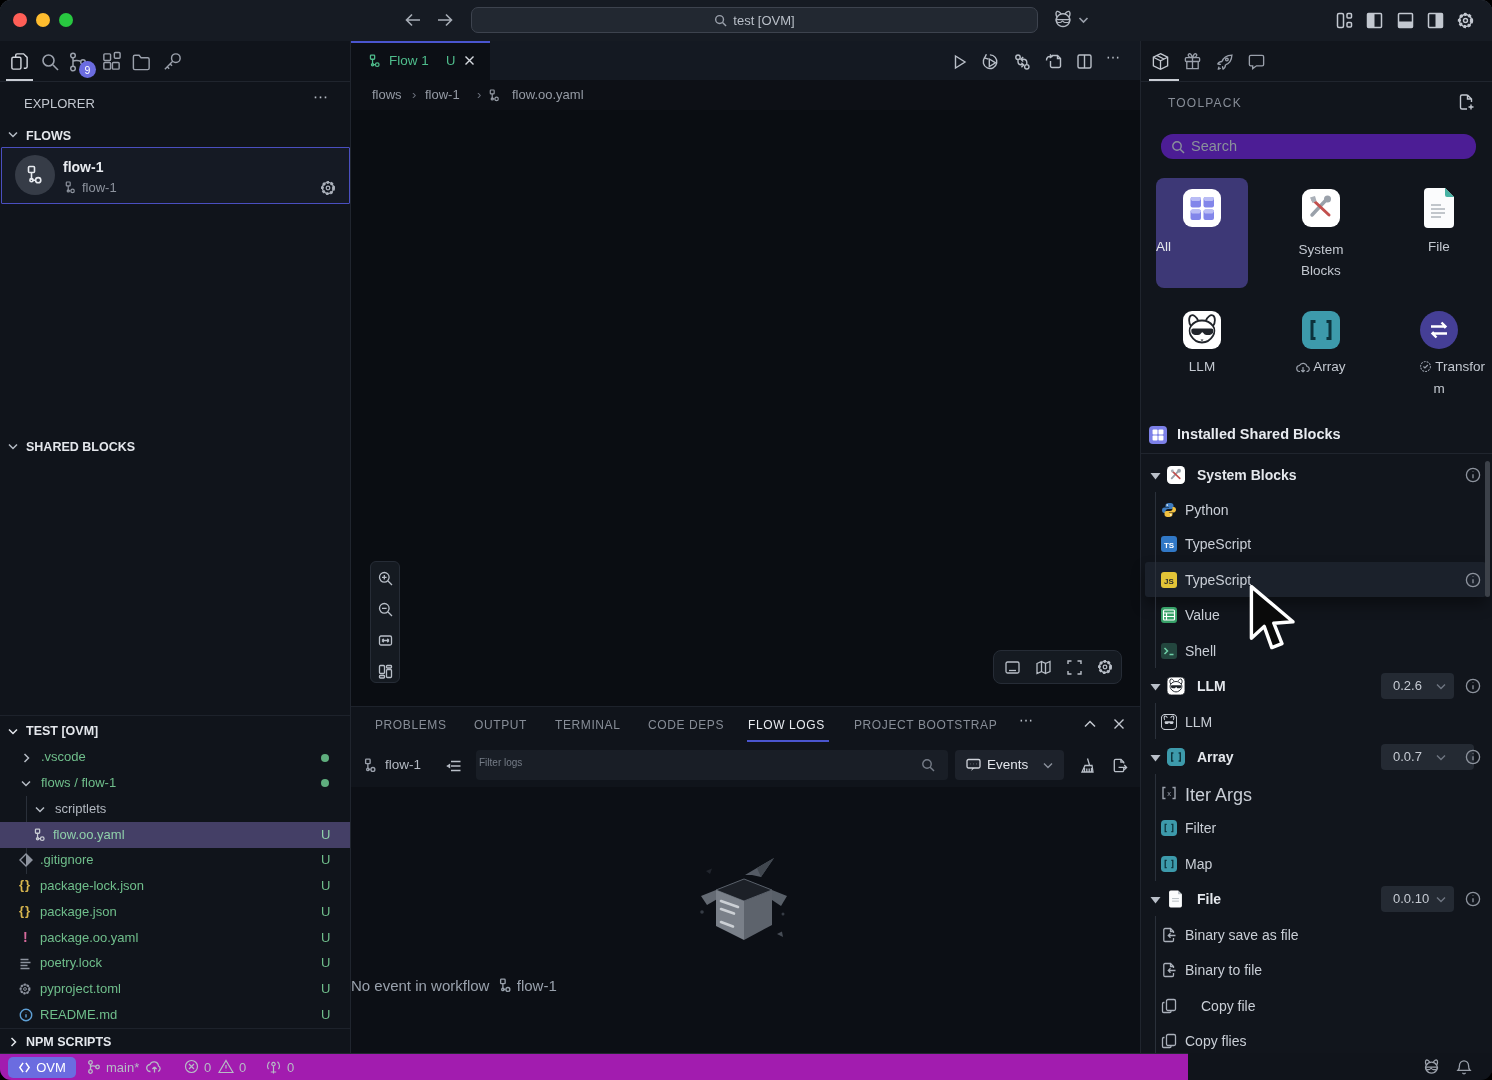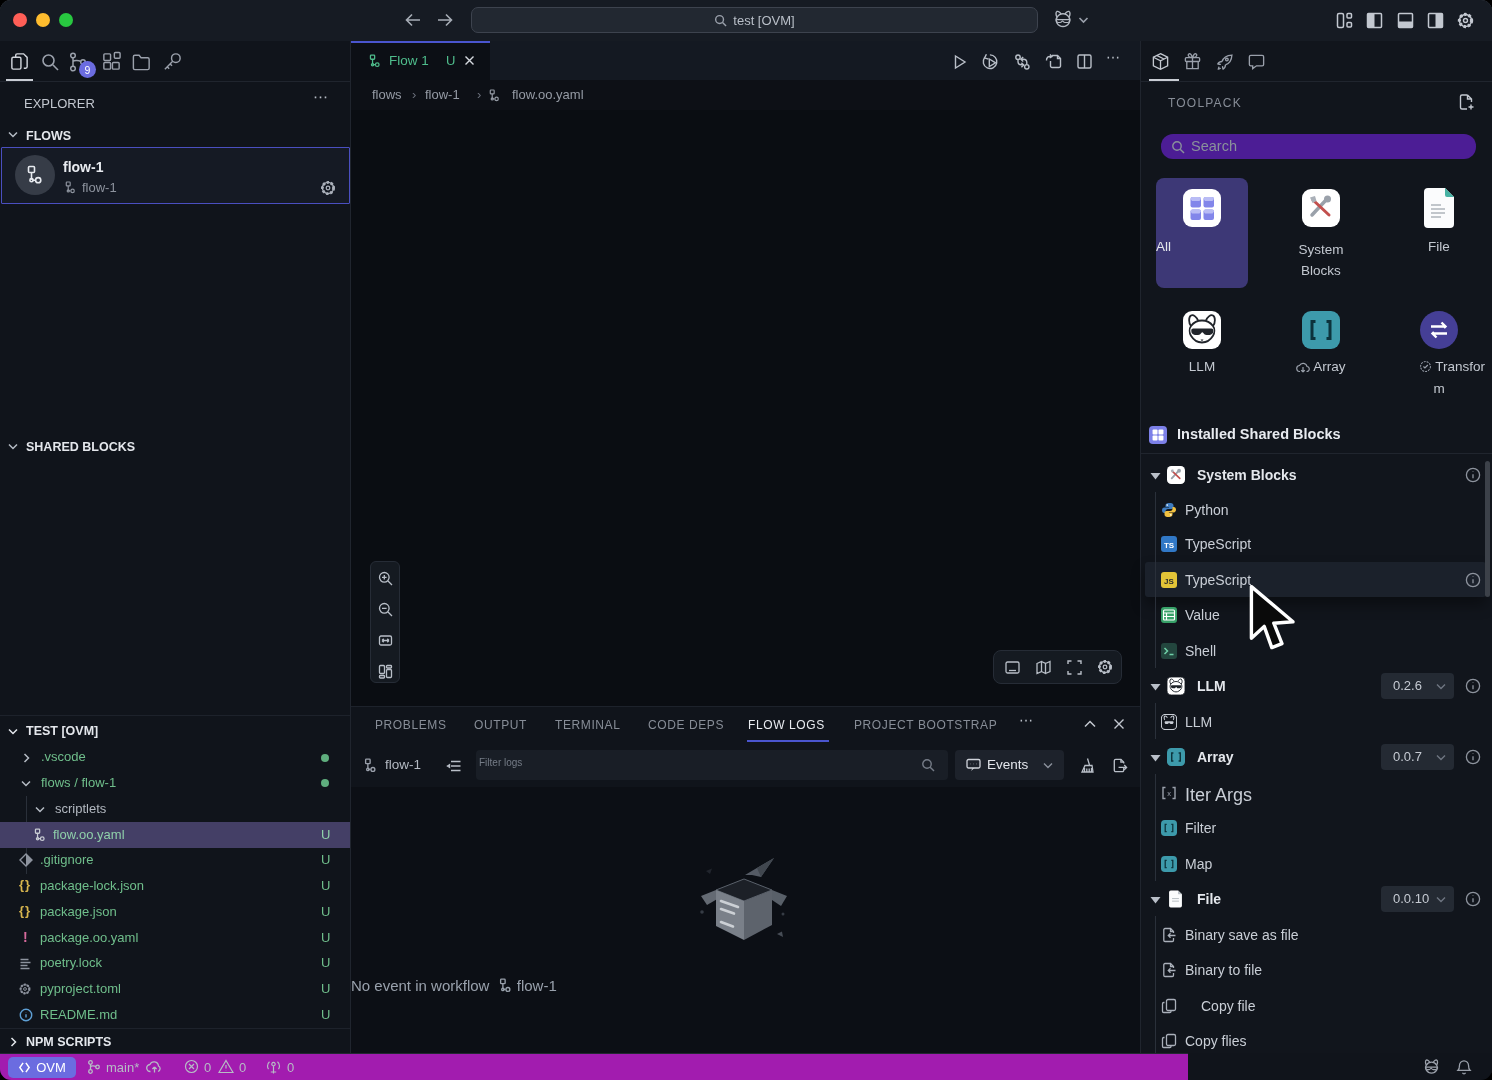--- a/index.html
+++ b/index.html
@@ -535,21 +535,21 @@
       </svg>
  <div class="a" style="left:44px;top:672.5px;color:#c9ced6;font-size:14px;white-space:nowrap">LLM</div>
  <svg class="a" style="left:9px;top:712.5px" width="11" height="8" viewBox="0 0 11 8">
         <polygon points="0.5,1 10.5,1 5.5,7.5" fill="#b9bfc8"></polygon>
       </svg>
  <svg class="a" style="left:26px;top:707px" width="18" height="18" viewBox="0 0 38 38">
         <rect width="38" height="38" rx="9" fill="#3d9aab"></rect>
         <path d="M13.5 10.5H10v17h3.5M24.5 10.5H28v17h-3.5" stroke="#0d333c" stroke-width="3" fill="none"></path>
       </svg>
  <div class="a" style="left:56px;top:708px;color:#e4e7ec;font-size:14px;font-weight:bold;white-space:nowrap">Array</div>
- <div class="a chip" style="left:240px;top:703px;width:73px;height:26px">
+ <div class="a chip" style="left:240px;top:703px;width:93px;height:26px">
         <span class="a" style="left:12px;top:5px">0.0.7</span>
         <svg class="a" style="left:55px;top:10px" width="10" height="7" viewBox="0 0 10 7" fill="none" stroke="#6f7682" stroke-width="1.4">
           <path d="M1 1.5L5 5.5L9 1.5"></path>
         </svg>
       </div>
  <svg class="a" style="left:324px;top:708px" width="16" height="16" viewBox="0 0 16 16" fill="none" stroke="#8d939d" stroke-width="1.3">
         <circle cx="8" cy="8" r="6.6"></circle>
         <path d="M8 7.2v4M8 4.6v.5"></path>
       </svg>
  <div class="a" style="left:14px;top:733px;width:1px;height:107px;background:#2a303a"></div>

